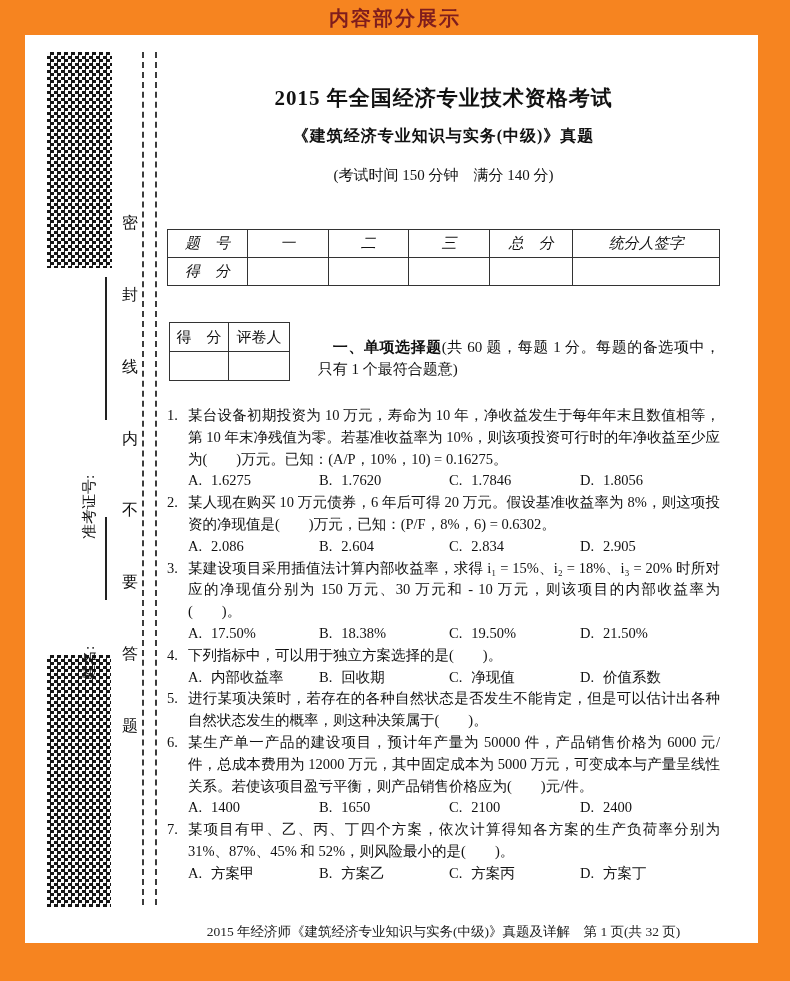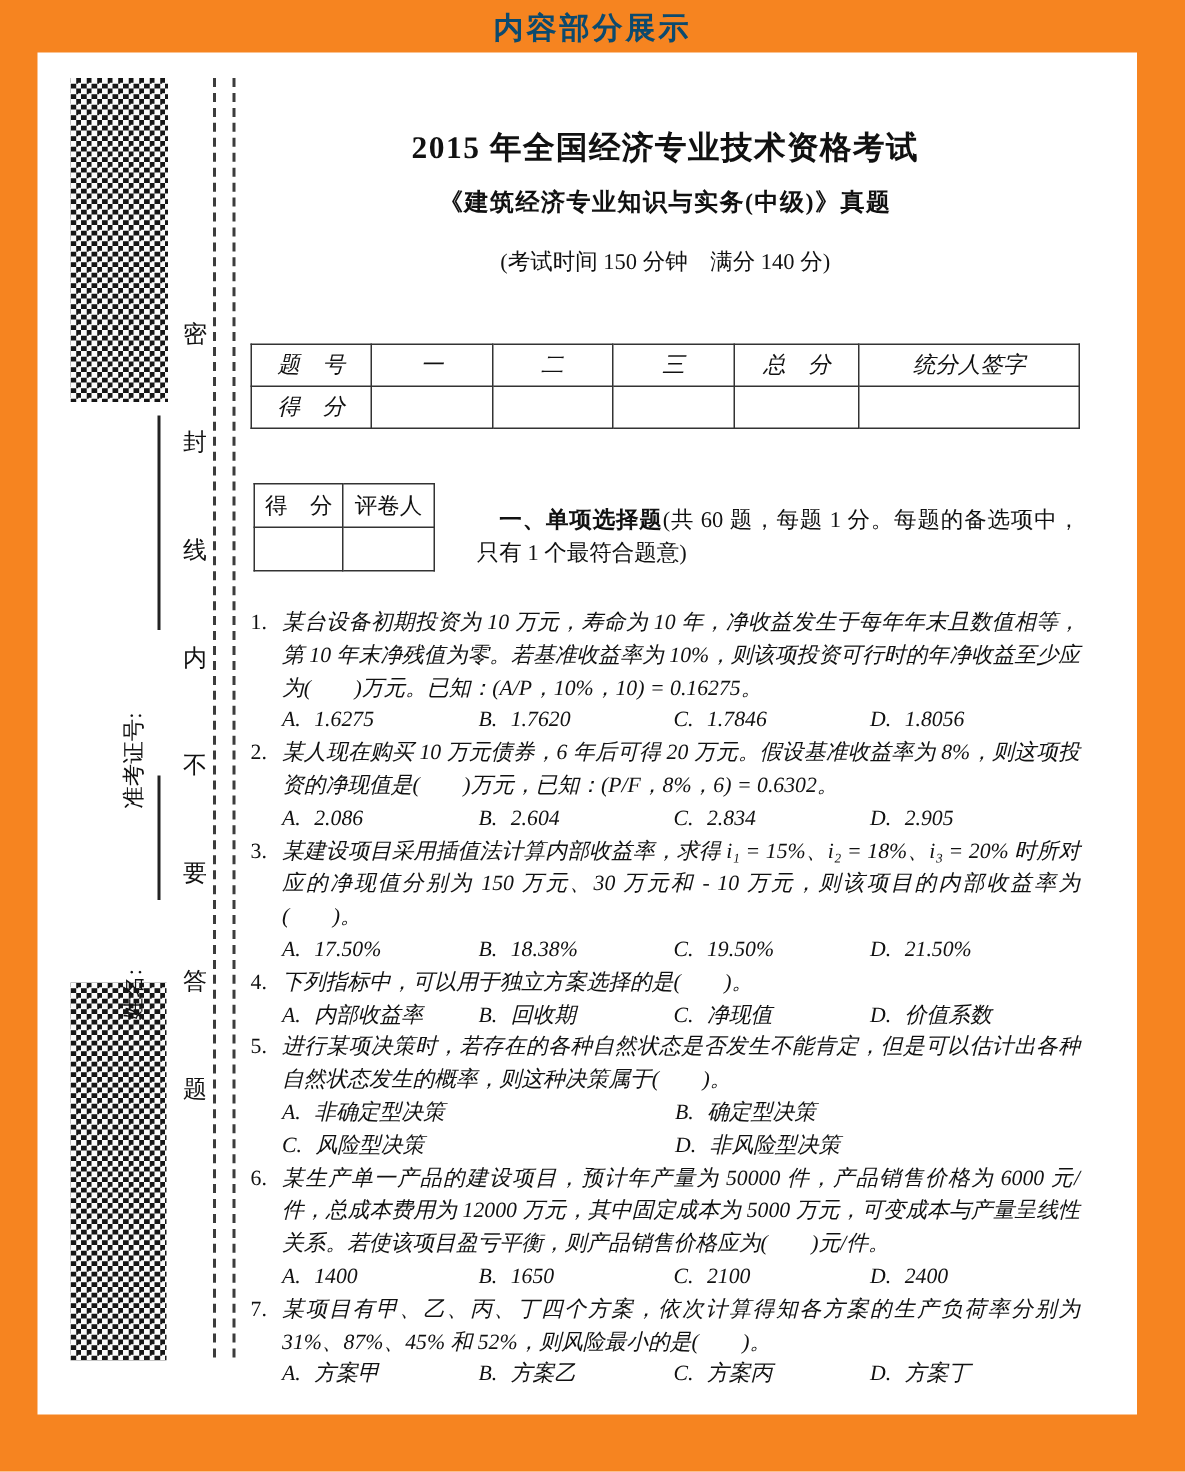--- a/index.html
+++ b/index.html
@@ -5,21 +5,21 @@
   html,body { margin:0; padding:0; }
   body {
     width:790px; height:981px; position:relative;
     background:#F68420;
     font-family:"Liberation Serif","DejaVu Serif",serif;
     color:#111; overflow:hidden;
   }
   .banner {
     position:absolute; top:5px; left:0; width:100%;
     text-align:center; font-size:20px; font-weight:bold;
-    color:#0c4a6e; letter-spacing:2px;
+    color:#7f1d1d; letter-spacing:2px;
   }
   .paper {
     position:absolute; left:25px; top:35px; width:733px; height:908px;
     background:#ffffff;
   }
   
   .hatch {
     position:absolute;
     background:conic-gradient(#161616 90deg,#fbfbfb 90deg 180deg,#161616 180deg 270deg,#fbfbfb 270deg);
     background-size:7px 7px;
@@ -62,21 +62,21 @@
   .gb-c1 { width:58px; } .gb-c2 { width:62px; }
   .section-p {
     margin:14px 0 0 28px; width:406px; font-size:15px; line-height:22px;
     text-indent:15px; text-align:justify;
   }
   .section-bold { font-weight:bold; }
   
   .questions { margin-top:24px; }
   .q { display:flex; font-size:14.5px; line-height:21.8px; }
   .qnum { width:21px; flex:none; }
-  .qbody { flex:1; width:532px;font-style:italic; }
+  .qbody { flex:1; width:532px; }
   .qtext { text-align:justify; }
   .opts { display:grid; }
   .cols-4 { grid-template-columns:131px 130px 131px 1fr; }
   .cols-2 { grid-template-columns:262px 1fr; }
   .opt-label { margin-right:9px; }
   .footer {
     position:absolute; top:888px; left:0; width:553px;
     text-align:center; font-size:13.5px; color:#222;
   }
 </style>
@@ -202,26 +202,20 @@
               <span class="opt"><span class="opt-label">B.</span><span class="opt-text">回收期</span></span>
               <span class="opt"><span class="opt-label">C.</span><span class="opt-text">净现值</span></span>
               <span class="opt"><span class="opt-label">D.</span><span class="opt-text">价值系数</span></span>
             </div>
           </div>
         </div>
         <div class="q">
           <span class="qnum">5.</span>
           <div class="qbody">
             <div class="qtext">进行某项决策时，若存在的各种自然状态是否发生不能肯定，但是可以估计出各种自然状态发生的概率，则这种决策属于(　　)。</div>
-            <div class="opts cols-2">
-              <span class="opt"><span class="opt-label">A.</span><span class="opt-text">非确定型决策</span></span>
-              <span class="opt"><span class="opt-label">B.</span><span class="opt-text">确定型决策</span></span>
-              <span class="opt"><span class="opt-label">C.</span><span class="opt-text">风险型决策</span></span>
-              <span class="opt"><span class="opt-label">D.</span><span class="opt-text">非风险型决策</span></span>
-            </div>
           </div>
         </div>
         <div class="q">
           <span class="qnum">6.</span>
           <div class="qbody">
             <div class="qtext">某生产单一产品的建设项目，预计年产量为 50000 件，产品销售价格为 6000 元/件，总成本费用为 12000 万元，其中固定成本为 5000 万元，可变成本与产量呈线性关系。若使该项目盈亏平衡，则产品销售价格应为(　　)元/件。</div>
             <div class="opts cols-4">
               <span class="opt"><span class="opt-label">A.</span><span class="opt-text">1400</span></span>
               <span class="opt"><span class="opt-label">B.</span><span class="opt-text">1650</span></span>
               <span class="opt"><span class="opt-label">C.</span><span class="opt-text">2100</span></span>
@@ -236,14 +230,15 @@
             <div class="opts cols-4">
               <span class="opt"><span class="opt-label">A.</span><span class="opt-text">方案甲</span></span>
               <span class="opt"><span class="opt-label">B.</span><span class="opt-text">方案乙</span></span>
               <span class="opt"><span class="opt-label">C.</span><span class="opt-text">方案丙</span></span>
               <span class="opt"><span class="opt-label">D.</span><span class="opt-text">方案丁</span></span>
             </div>
           </div>
         </div>
       </div>
 
+    <div class="footer">2015 年经济师《建筑经济专业知识与实务(中级)》真题及详解　第 1 页(共 32 页)</div>
   </div>
 </div>
 
 </body></html>

